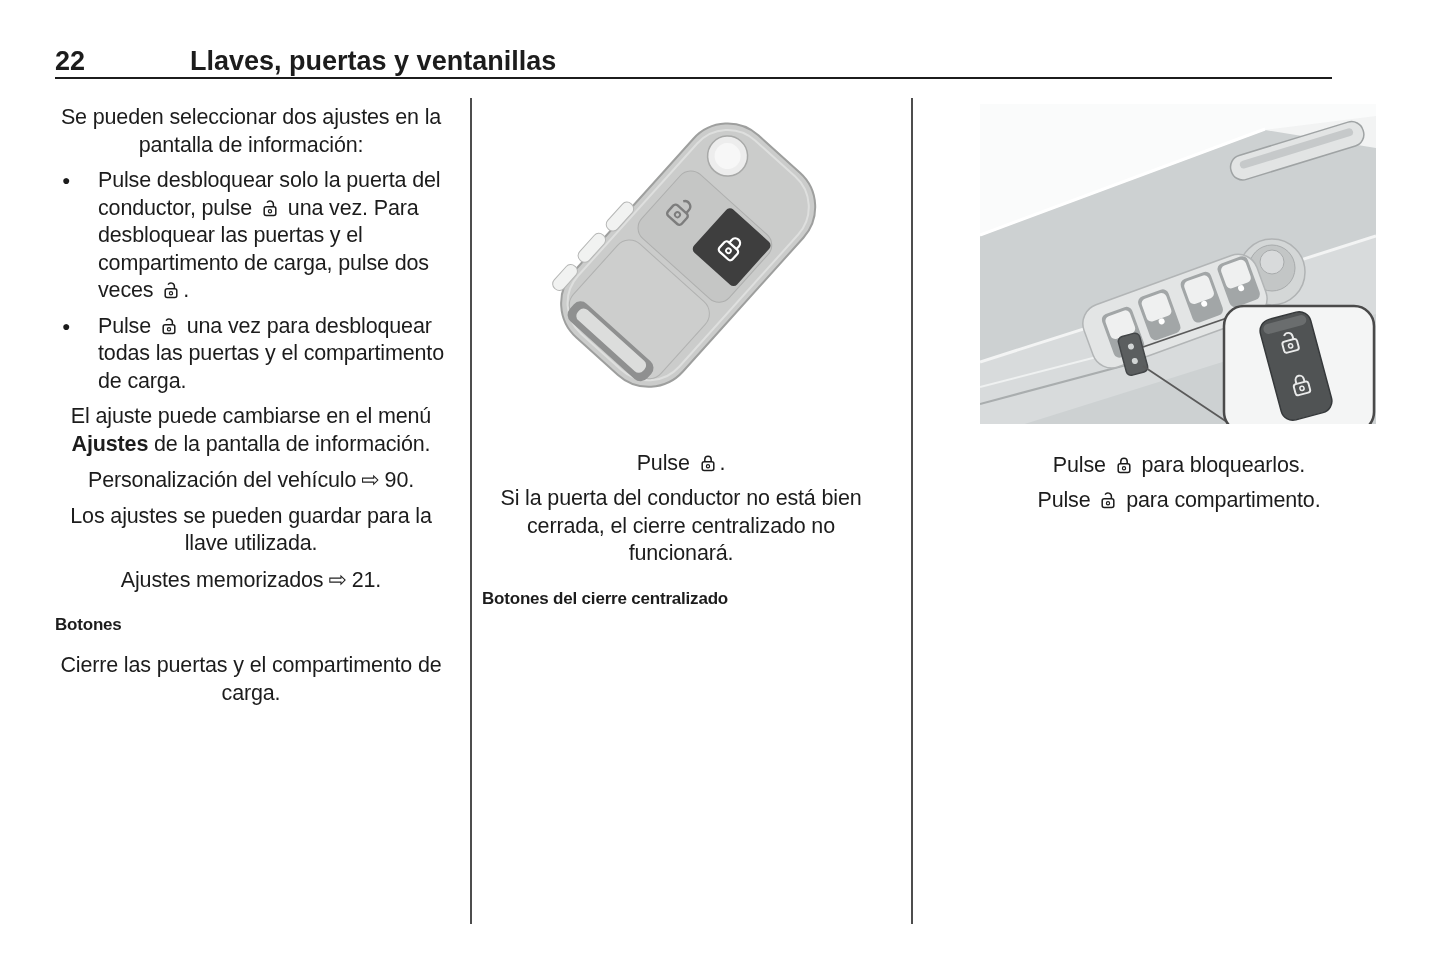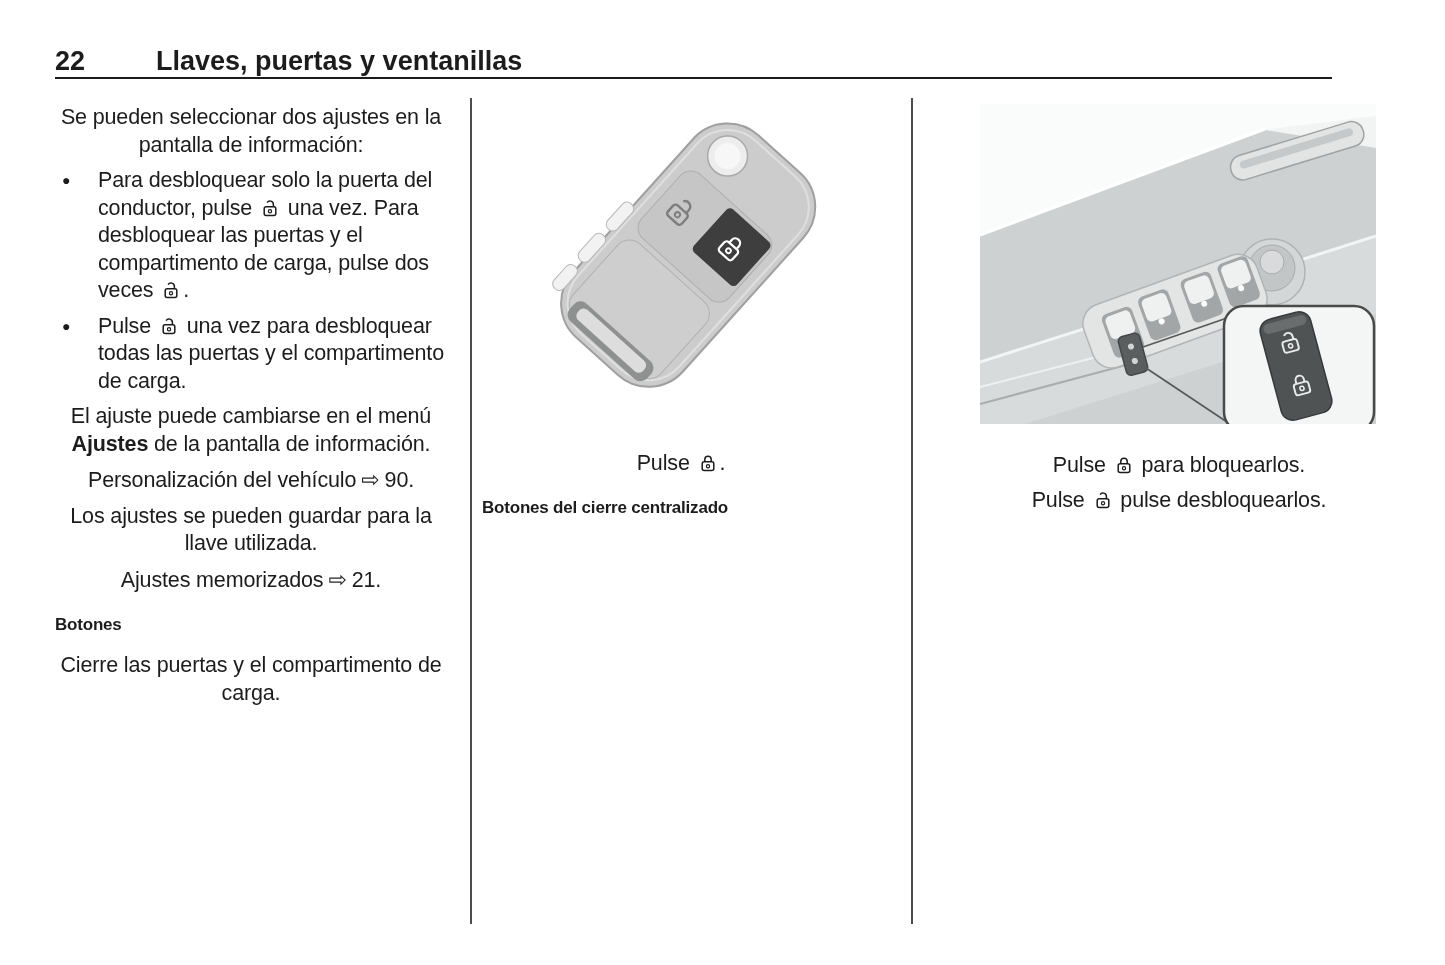--- a/index.html
+++ b/index.html
@@ -1,19 +1,19 @@
 <!DOCTYPE html>
 <html><head>
 <meta charset="utf-8">
 <style>
   html,body{margin:0;padding:0;background:#ffffff;}
   .page{position:relative;width:1445px;height:965px;background:#ffffff;overflow:hidden;
         font-family:"Liberation Sans", sans-serif;color:#1c1c1c;margin-top:6px;}
   .hdr-num{position:absolute;left:55px;top:40px;font-size:27px;font-weight:bold;}
-  .hdr-title{position:absolute;left:156px;top:40px;font-size:27px;font-weight:bold;}
+  .hdr-title{position:absolute;left:190px;top:40px;font-size:27px;font-weight:bold;}
   .hdr-rule{position:absolute;left:55px;top:71px;width:1277px;height:2px;background:#1c1c1c;}
   .vsep{position:absolute;top:92px;height:826px;width:2px;background:#4d4d4d;}
   .v1{left:470px}.v2{left:911px}
   .col{position:absolute;top:98px;font-size:21.5px;line-height:27.5px;letter-spacing:-0.15px;}
   .col1{left:55px;width:392px;}
   .col2{left:482px;width:398px;}
   .col3{left:937px;width:398px;padding-left:43px;}
   .col p{margin:0 0 8px;text-align:center;}
   ul.bullets{list-style:none;margin:6px 0 2px;padding:0;}
   ul.bullets li{position:relative;padding-left:43px;margin:0 0 8px;}
@@ -52,21 +52,21 @@
 
   <div class="vsep v1"></div>
   <div class="vsep v2"></div>
 
   <div class="col col1">
     <p><span>Se pueden seleccionar dos ajustes en la pantalla de información:</span></p>
 
     <ul class="bullets">
       <li>
         <span class="dot">●</span>
-        <span>Para desbloquear solo la puerta del conductor, pulse </span><svg class="ic">
+        <span>Pulse desbloquear solo la puerta del conductor, pulse </span><svg class="ic">
             <use href="#lock-open"></use>
           </svg><span> una vez. Para desbloquear las puertas y el compartimento de carga, pulse dos veces </span><svg class="ic">
             <use href="#lock-open"></use>
           </svg><span>.</span>
       </li>
       <li>
         <span class="dot">●</span>
         <span>Pulse </span><svg class="ic">
             <use href="#lock-open"></use>
           </svg><span> una vez para desblo­quear todas las puertas y el compartimento de carga.</span>
@@ -112,20 +112,21 @@
           <rect x="119" y="190" width="13" height="34" rx="6" fill="#f1f2f1" stroke="#b5b6b5" stroke-width="1"></rect>
           <rect x="119" y="232" width="13" height="30" rx="6" fill="#f1f2f1" stroke="#b5b6b5" stroke-width="1"></rect>
         </g>
       </svg>
     </figure>
 
     <p><span>Pulse </span><svg class="ic">
           <use href="#lock-closed"></use>
         </svg><span>.</span></p>
 
+    <p><span>Si la puerta del conductor no está bien cerrada, el cierre centralizado no funcionará.</span></p>
 
     <h2>Botones del cierre centralizado</h2>
 
   </div>
 
   <div class="col col3">
     <figure class="fig3">
       <svg width="396" height="320" viewBox="0 0 396 320">
 
         <rect x="0" y="0" width="396" height="320" fill="#f2f3f3"></rect>
@@ -192,16 +193,16 @@
         </g>
       </svg>
     </figure>
 
     <p><span>Pulse </span><svg class="ic">
           <use href="#lock-closed"></use>
         </svg><span> para bloquearlos.</span></p>
 
     <p><span>Pulse </span><svg class="ic">
           <use href="#lock-open"></use>
-        </svg><span> pulse desbloquearlos.</span></p>
+        </svg><span> para compartimento.</span></p>
   </div>
 
 </div>
 
 </body></html>

